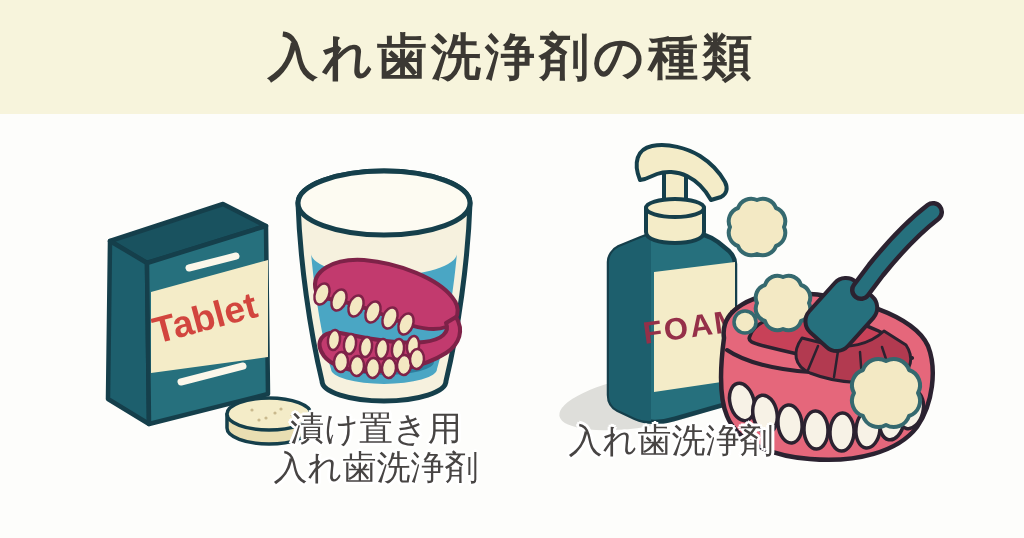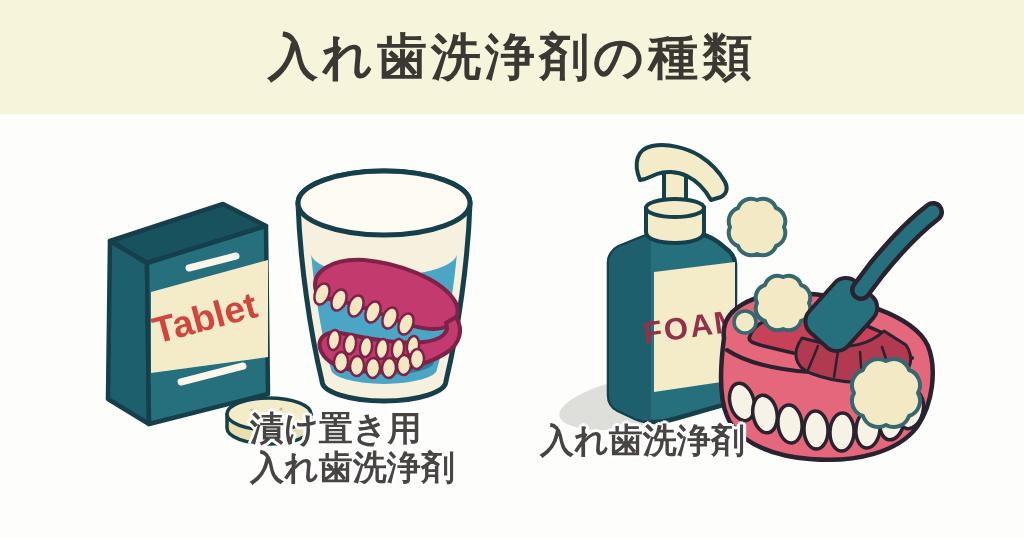--- a/index.html
+++ b/index.html
@@ -2,21 +2,21 @@
 <html style="--page-bg: #fdfdfb; --cream-bg: #f7f4dc; --ink: #3b3833; --caption-color: #474443; --teal: #26707d; --teal-dark: #1d5f6d; --teal-deep: #19525f; --outline: #153f4b; --label-cream: #f4ecc8; --glass-cream: #f6f1de; --glass-white: #fdfbf2; --tablet-red: #d2453e; --foam-maroon: #953049; --water-blue: #4aa6c4; --water-deep: #2d7e9e; --gum-magenta: #c23a6e; --gum-dark: #7e2248; --teeth-cream: #f3e8c2; --teeth-white: #f7f2e6; --denture-pink: #e5677b; --denture-red: #c84158; --denture-outline: #2b2230; --bristle-red: #b23a50; --foam-cream: #f3e9c4; --foam-outline: #35696f; --shadow: #dededa;"><head>
 <meta charset="utf-8">
 <style>
   html,body{margin:0;padding:0;background:#fff}
   .page{position:relative;width:1024px;height:538px;overflow:hidden;
         background:var(--page-bg,#fdfdfb);font-family:"Liberation Sans",sans-serif}
   .header{position:absolute;top:0;left:0;width:1024px;height:114px;
           background:var(--cream-bg,#f7f4dc);display:flex;align-items:center;justify-content:center}
   .title{margin:0;font-size:50px;font-weight:bold;letter-spacing:4px;color:var(--ink,#3b3833)}
   .illo{position:absolute;left:0;top:0;width:1024px;height:538px}
-  .caption{position:absolute;font-weight:bold;font-size:34px;line-height:39px;
+  .caption{position:absolute;text-align:center;font-weight:normal;font-size:34px;line-height:39px;
            color:var(--caption-color,#474443);
            text-shadow:-3px 0 0 #fff,3px 0 0 #fff,0 -3px 0 #fff,0 3px 0 #fff,
                        -2px -2px 0 #fff,2px 2px 0 #fff,-2px 2px 0 #fff,2px -2px 0 #fff}
   .caption.left{left:250px;top:409px;width:252px}
   .caption.right{left:540px;top:421px;width:262px}
 
   
   .sout{stroke:var(--outline,#153f4b);stroke-linejoin:round;stroke-linecap:round}
   .sgum{stroke:var(--gum-dark,#7e2248);stroke-linejoin:round;stroke-linecap:round}
   .sdent{stroke:var(--denture-outline,#2b2230);stroke-linejoin:round;stroke-linecap:round}

